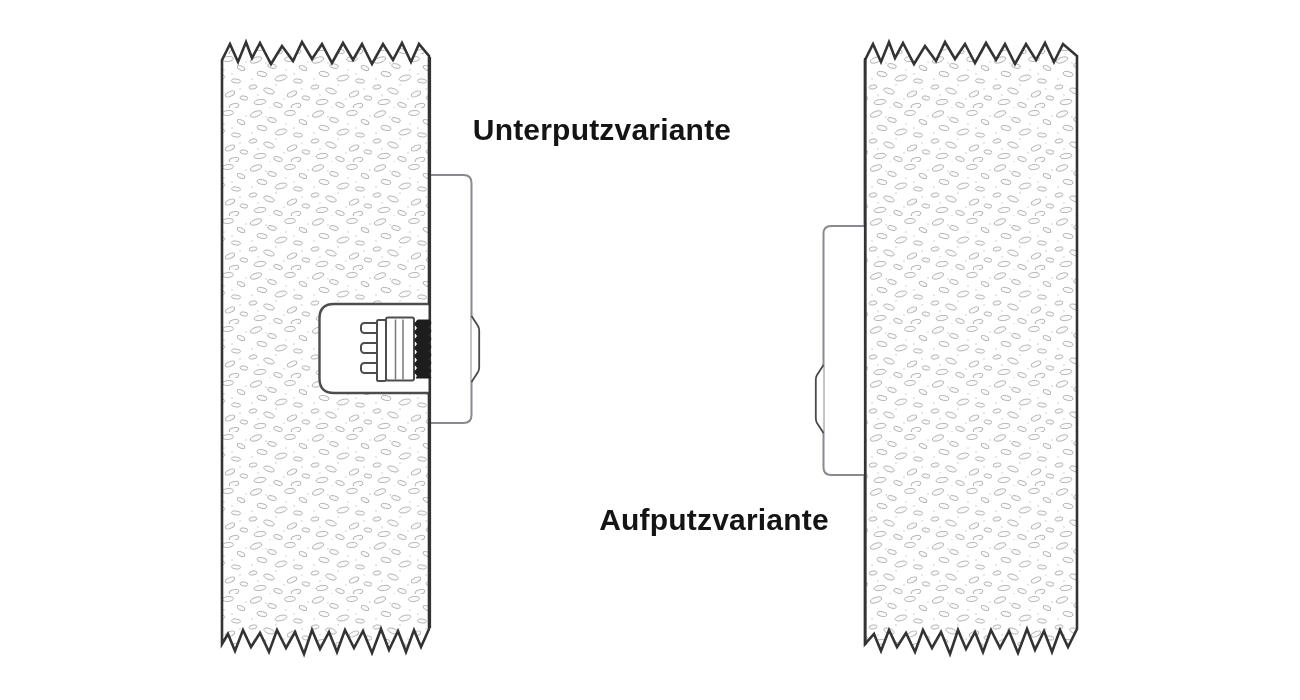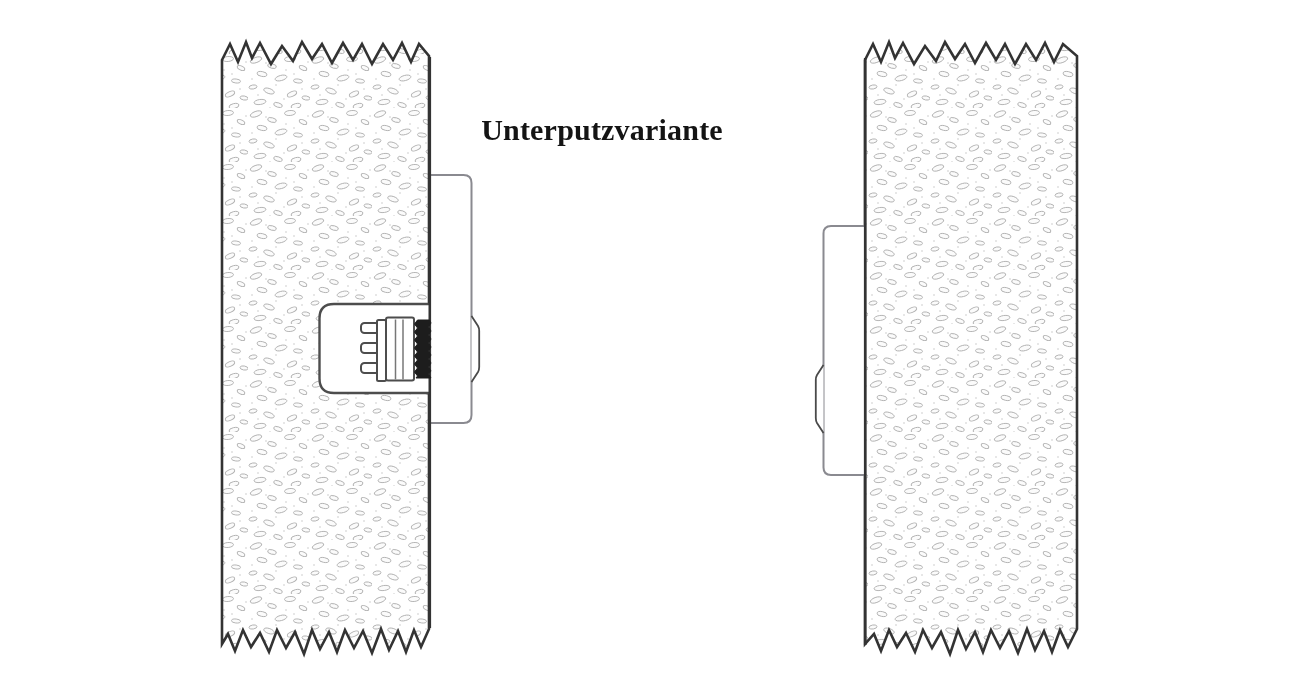--- a/index.html
+++ b/index.html
@@ -2,21 +2,21 @@
 <html><head>
 <meta charset="utf-8">
 <style>
   html, body { margin: 0; padding: 0; background: #ffffff; }
   .canvas {
     position: relative;
     width: 1300px;
     height: 700px;
     background: #ffffff;
     overflow: hidden;
-    font-family: Liberation Serif, serif;
+    font-family: Liberation Sans, sans-serif;
   }
   .canvas svg { position: absolute; left: 0; top: 0; }
   .diagram-label {
     position: absolute;
     transform: translate(-50%, -50%);
     font-weight: bold;
     font-size: 30px;
     letter-spacing: 0.2px;
     color: #141414;
     white-space: nowrap;
@@ -128,14 +128,15 @@
       <path class="panel-outline" d="M 866 226 L 831 226 Q 823.5 226 823.5 233.5 L 823.5 467.5 Q 823.5 475 831 475 L 866 475"></path>
 
       <path class="knob-outline" d="M 823.5 365 L 817 375 Q 815.8 377 815.8 380 L 815.8 418 Q 815.8 421 817 423 L 823.5 433"></path>
 
       <line class="wall-edge" x1="865.2" y1="58" x2="865.2" y2="645"></line>
     </g>
   </svg>
 
   <div class="diagram-label label-unterputz">Unterputzvariante</div>
 
+  <div class="diagram-label label-aufputz">Aufputzvariante</div>
 
 </div>
 
 </body></html>

